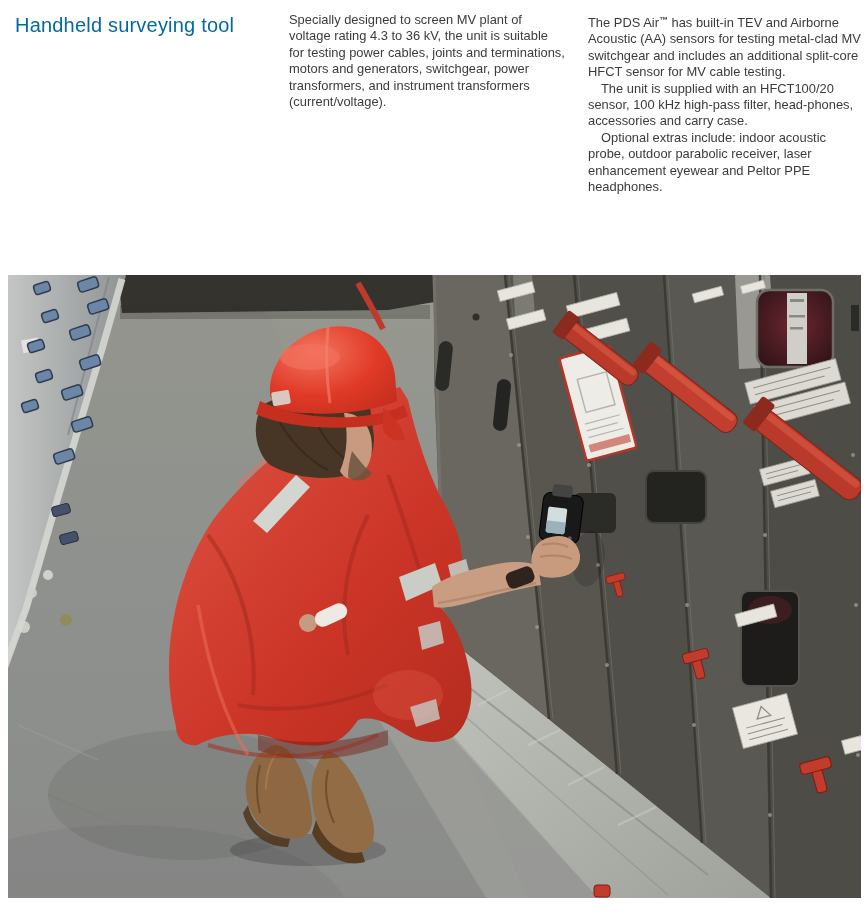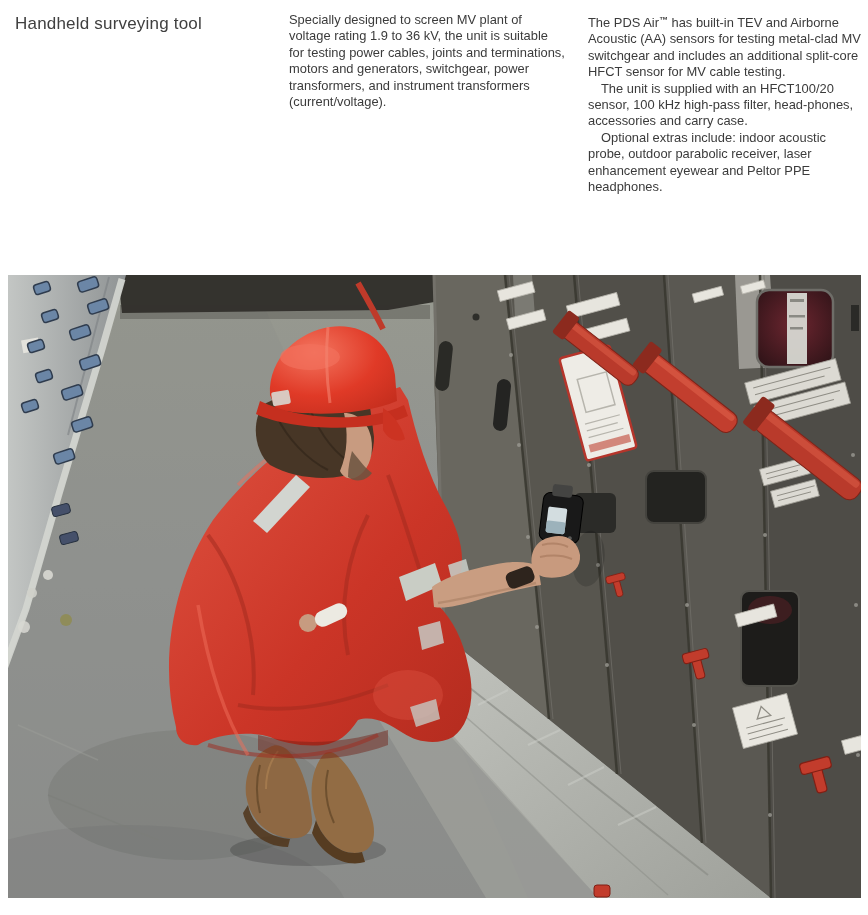--- a/index.html
+++ b/index.html
@@ -2,21 +2,21 @@
 <html><head>
 <meta charset="utf-8">
 <style>
   html,body { margin:0; padding:0; background:#ffffff; }
   .page {
     position:relative; width:868px; height:915px; background:#ffffff;
     font-family:"Liberation Sans", sans-serif; color:#3b3b3b; overflow:hidden;
   }
   .page-title {
     position:absolute; left:15px; top:14px; margin:0;
-    font-size:17px; font-weight:400; color:#404040; letter-spacing:.2px;
+    font-size:20px; font-weight:400; color:#0369a1; letter-spacing:.2px;
   }
   .text-col {
     position:absolute; top:12px; width:277px;
     font-size:12.9px; line-height:16.4px; color:#3b3b3b;
     text-align:left;
   }
   .col-1 { left:289px; }
   .col-2 { left:588px; }
   .para { margin:0; }
   .para.indent { text-indent:13px; }
@@ -29,21 +29,21 @@
   .photo-wrap svg { display:block; width:853px; height:623px; }
 </style>
 </head>
 <body>
 
 <div class="page">
 
   <h1 class="page-title">Handheld surveying tool</h1>
 
   <div class="text-col col-1">
-      <p class="para"><span>Specially designed to screen MV plant of voltage rating 1.9 to 36 kV, the unit is suitable for testing power cables, joints and terminations, motors and generators, switchgear, power transformers, and instrument transformers (current/voltage).</span></p>
+      <p class="para"><span>Specially designed to screen MV plant of voltage rating 4.3 to 36 kV, the unit is suitable for testing power cables, joints and terminations, motors and generators, switchgear, power transformers, and instrument transformers (current/voltage).</span></p>
     </div>
   <div class="text-col col-2">
       <p class="para"><span>The </span><span class="b">PDS Air</span><span class="sup">™</span><span> has built-in TEV and Airborne Acoustic (AA) sensors for testing metal-clad MV switchgear and includes an additional split-core HFCT sensor for MV cable testing.</span></p>
       <p class="para indent"><span>The unit is supplied with an HFCT100/20 sensor, 100 kHz high-pass filter, head-phones, accessories and carry case.</span></p>
       <p class="para indent"><span>Optional extras include: indoor acoustic probe, outdoor parabolic receiver, laser enhancement eyewear and Peltor PPE headphones.</span></p>
     </div>
 
   <div class="photo-wrap" role="img" aria-label="Engineer in red coveralls and red hard hat crouching in a switchgear room aisle, holding a handheld PD surveying unit against metal-clad MV switchgear panels fitted with red interlock levers and white rating labels">
     <svg viewBox="0 0 853 623" xmlns="http://www.w3.org/2000/svg">
       <defs>

